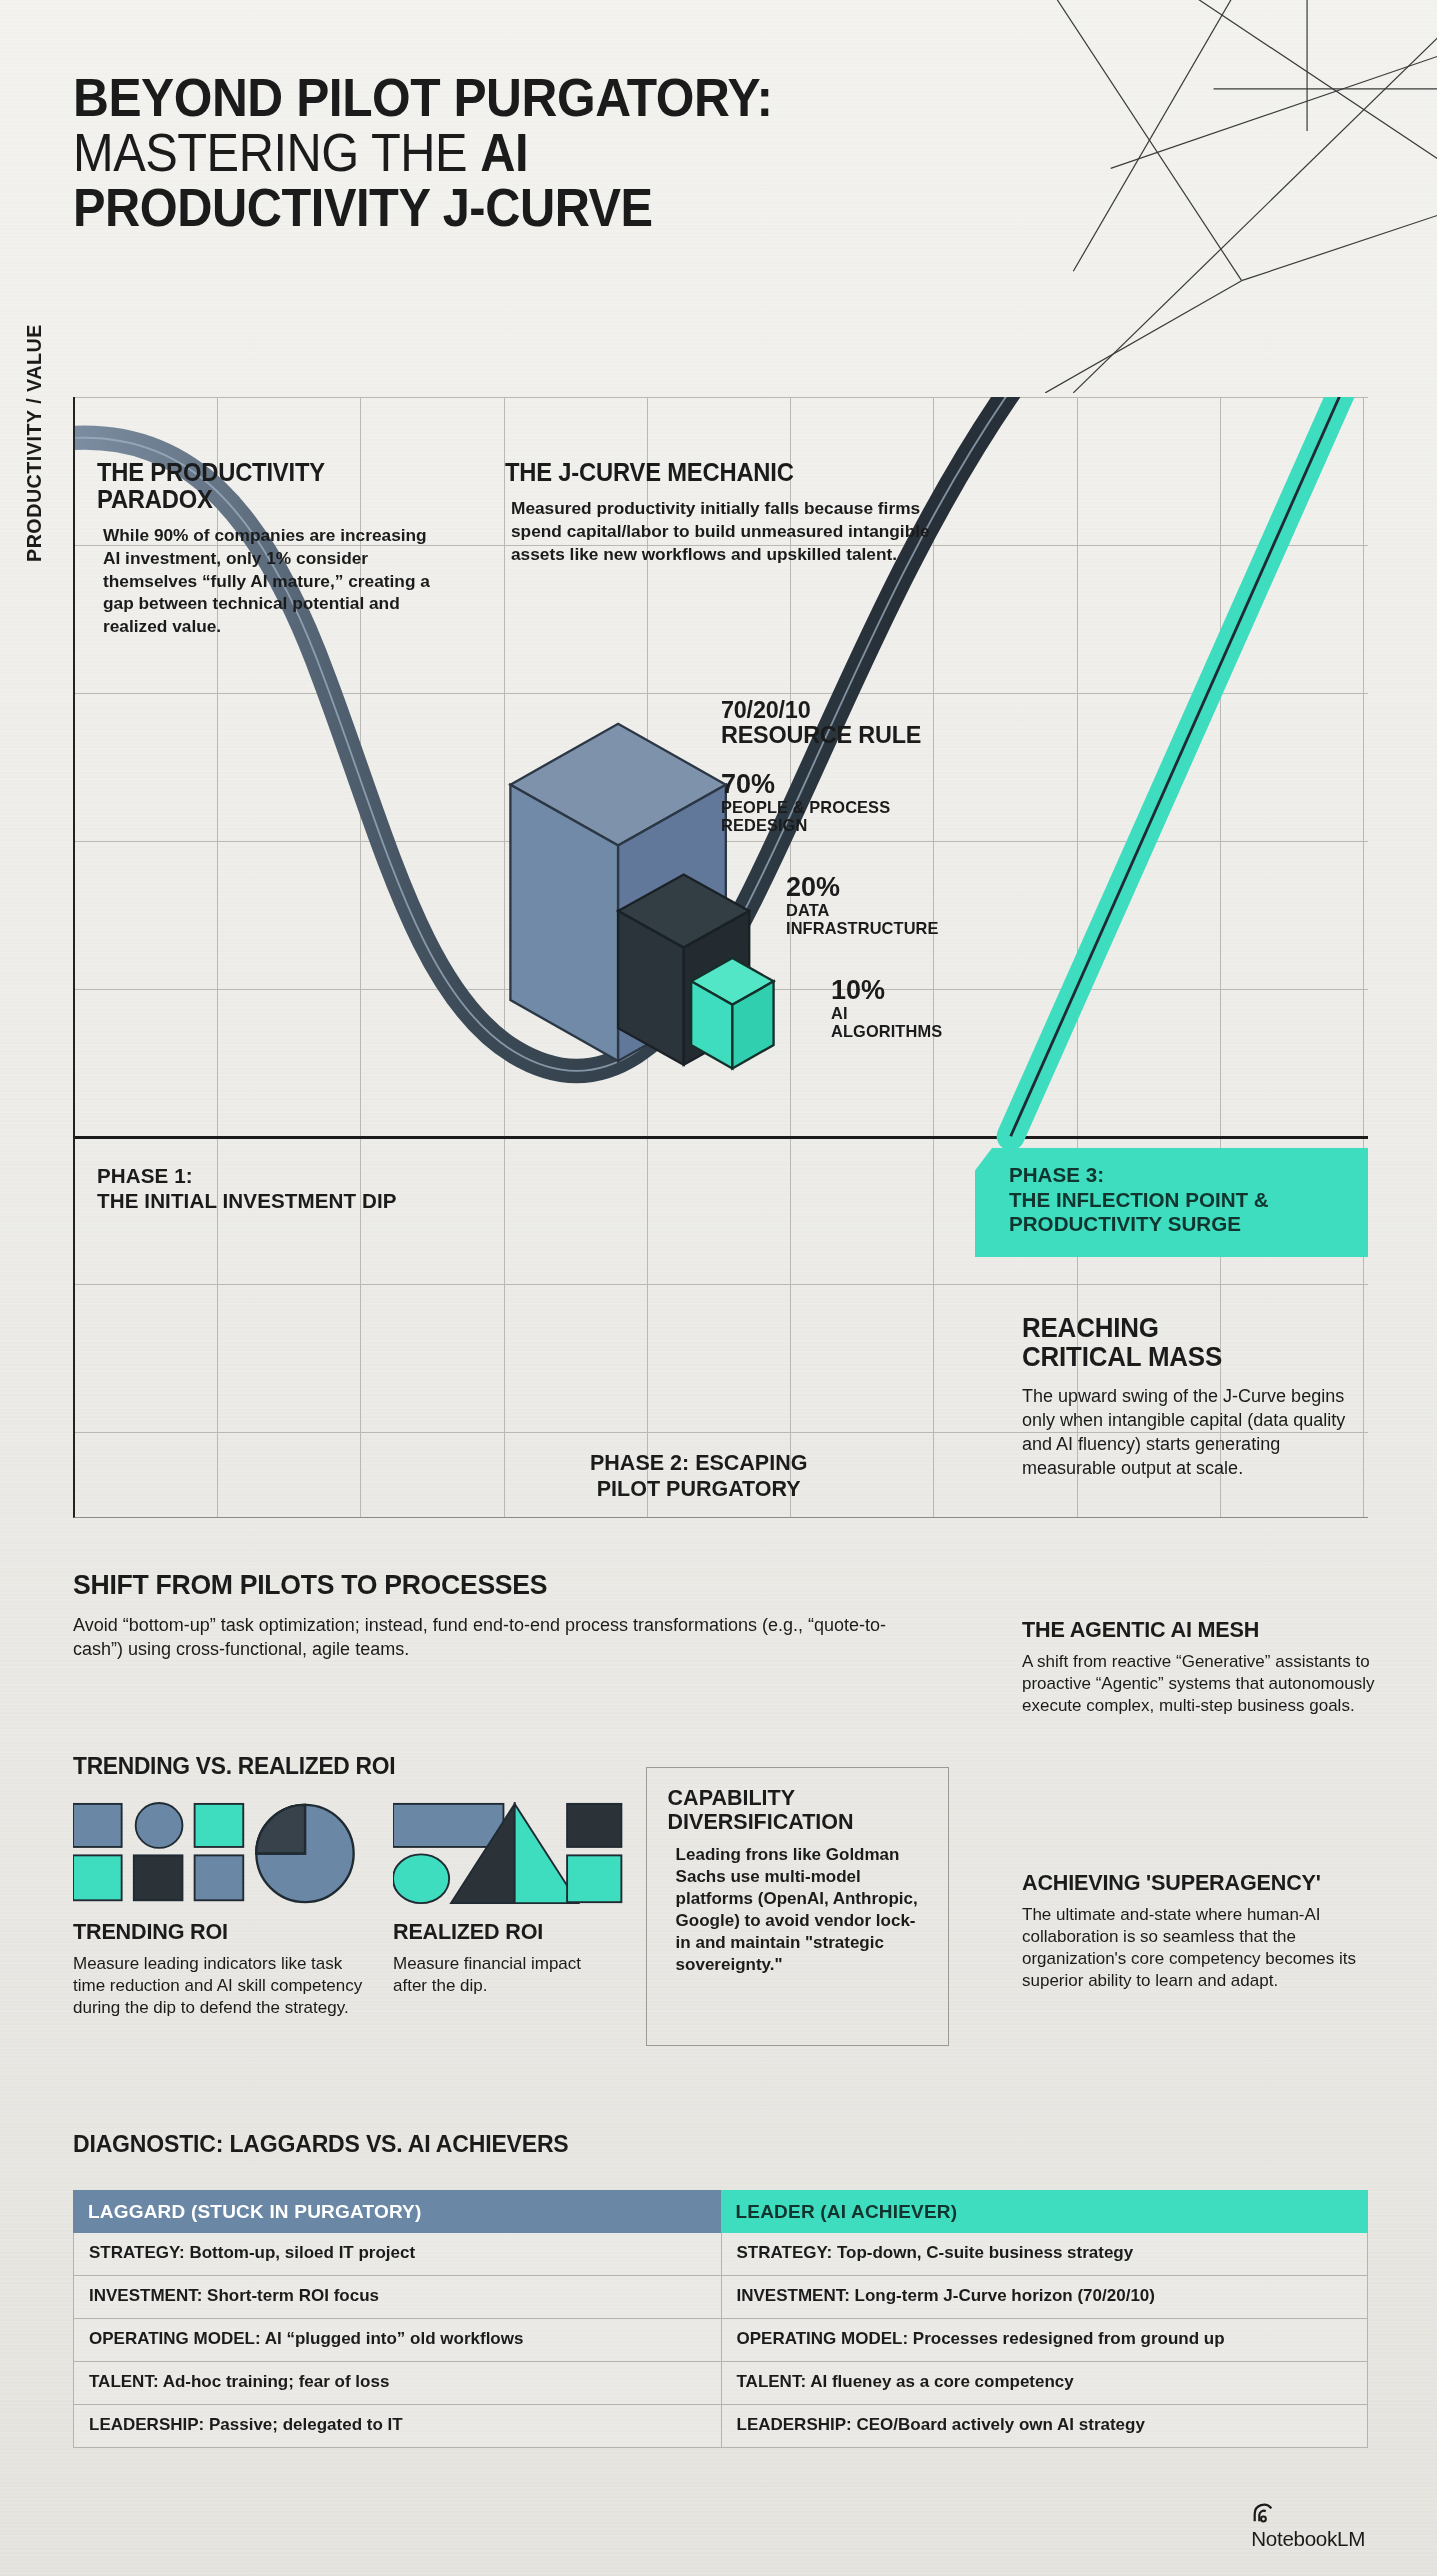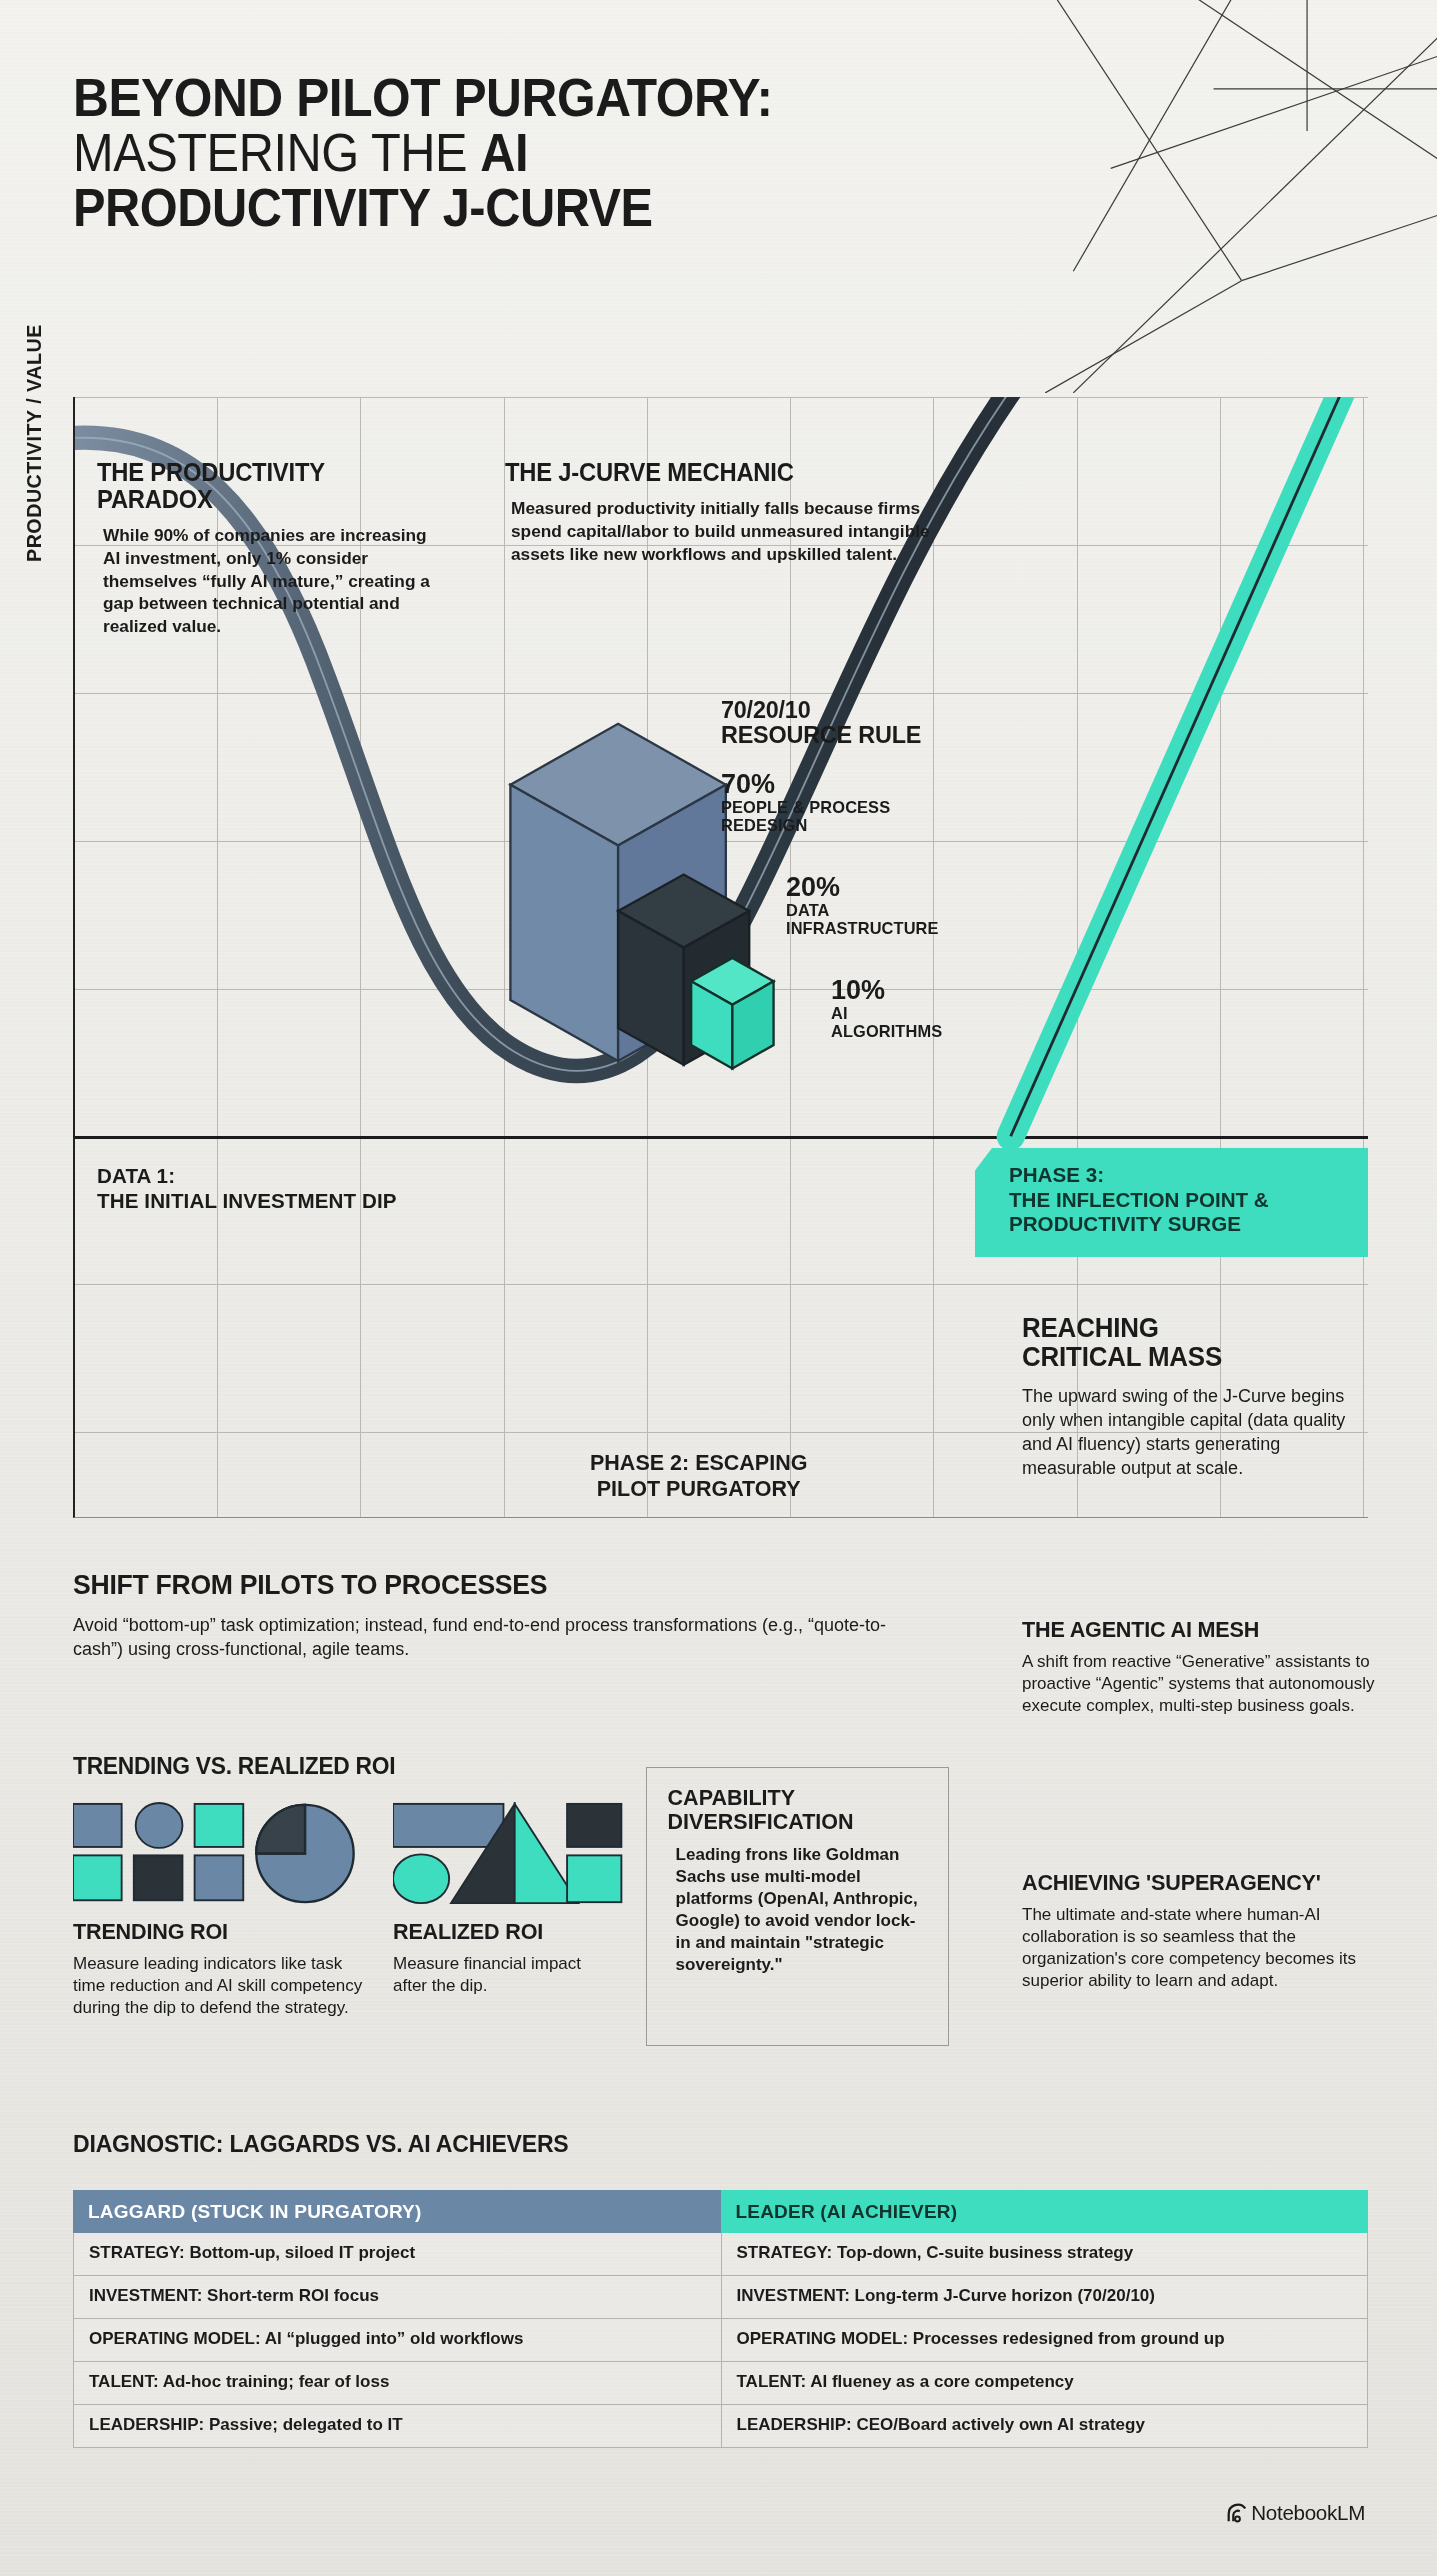--- a/index.html
+++ b/index.html
@@ -115,21 +115,21 @@
   .col.lag .hdr{background:#6b87a6;color:#ffffff;}
   .col.lead .hdr{background:#3fddbf;color:#10352e;}
   .cell{
     height:43px;box-sizing:border-box;padding:10.3px 15px;
     font-size:17px;font-weight:600;border:0.9px solid #b4b3ad;border-top:none;
     background:rgba(255,255,255,.18);white-space:nowrap;overflow:hidden;
   }
   .cell b{font-weight:bold;}
   .col.lag .cell{border-right:none;}
   
-  .foot{position:absolute;right:73px;top:2501px;display:flex;align-items:flex-end;gap:2px;z-index:4;}
+  .foot{position:absolute;right:73px;top:2501px;display:flex;align-items:flex-start;gap:2px;z-index:4;flex-direction:column;}
   .foot span{font-size:20.6px;letter-spacing:-0.3px;}
 </style>
 </head>
 <body>
 
 <div class="paper-tex"></div>
 
 <svg class="deco" viewBox="0 0 540 420">
   <g stroke="#3a3a3a" stroke-width="1.3" fill="none">
     <path d="M120 -20 L330 300"></path>
@@ -243,21 +243,21 @@
   <div class="cap">INFRASTRUCTURE</div>
 </div>
 
 <div class="pct" style="left:831px;top:977px;">
   <div class="num">10%</div>
   <div class="cap">AI</div>
   <div class="cap">ALGORITHMS</div>
 </div>
 
 <div class="phase1">
-  <div>DATA 1:</div>
+  <div>PHASE 1:</div>
   <div>THE INITIAL INVESTMENT DIP</div>
 </div>
 
 <div class="phase2">
   <div>PHASE 2: ESCAPING</div>
   <div>PILOT PURGATORY</div>
 </div>
 
 <div class="phase3box">
   <div>

